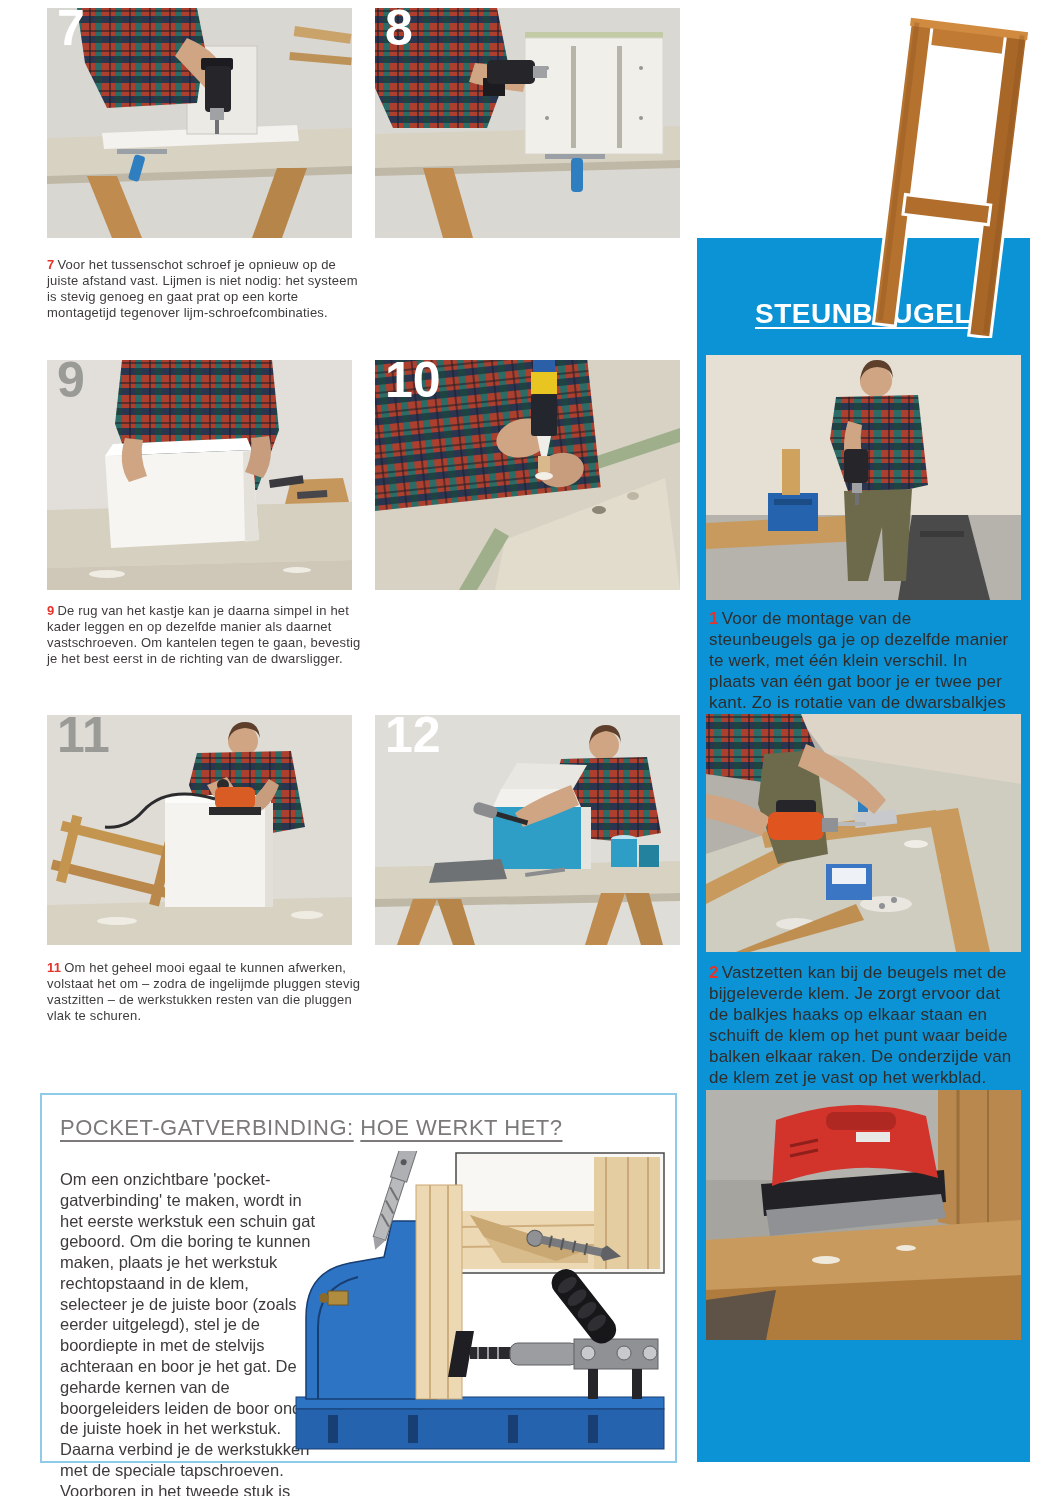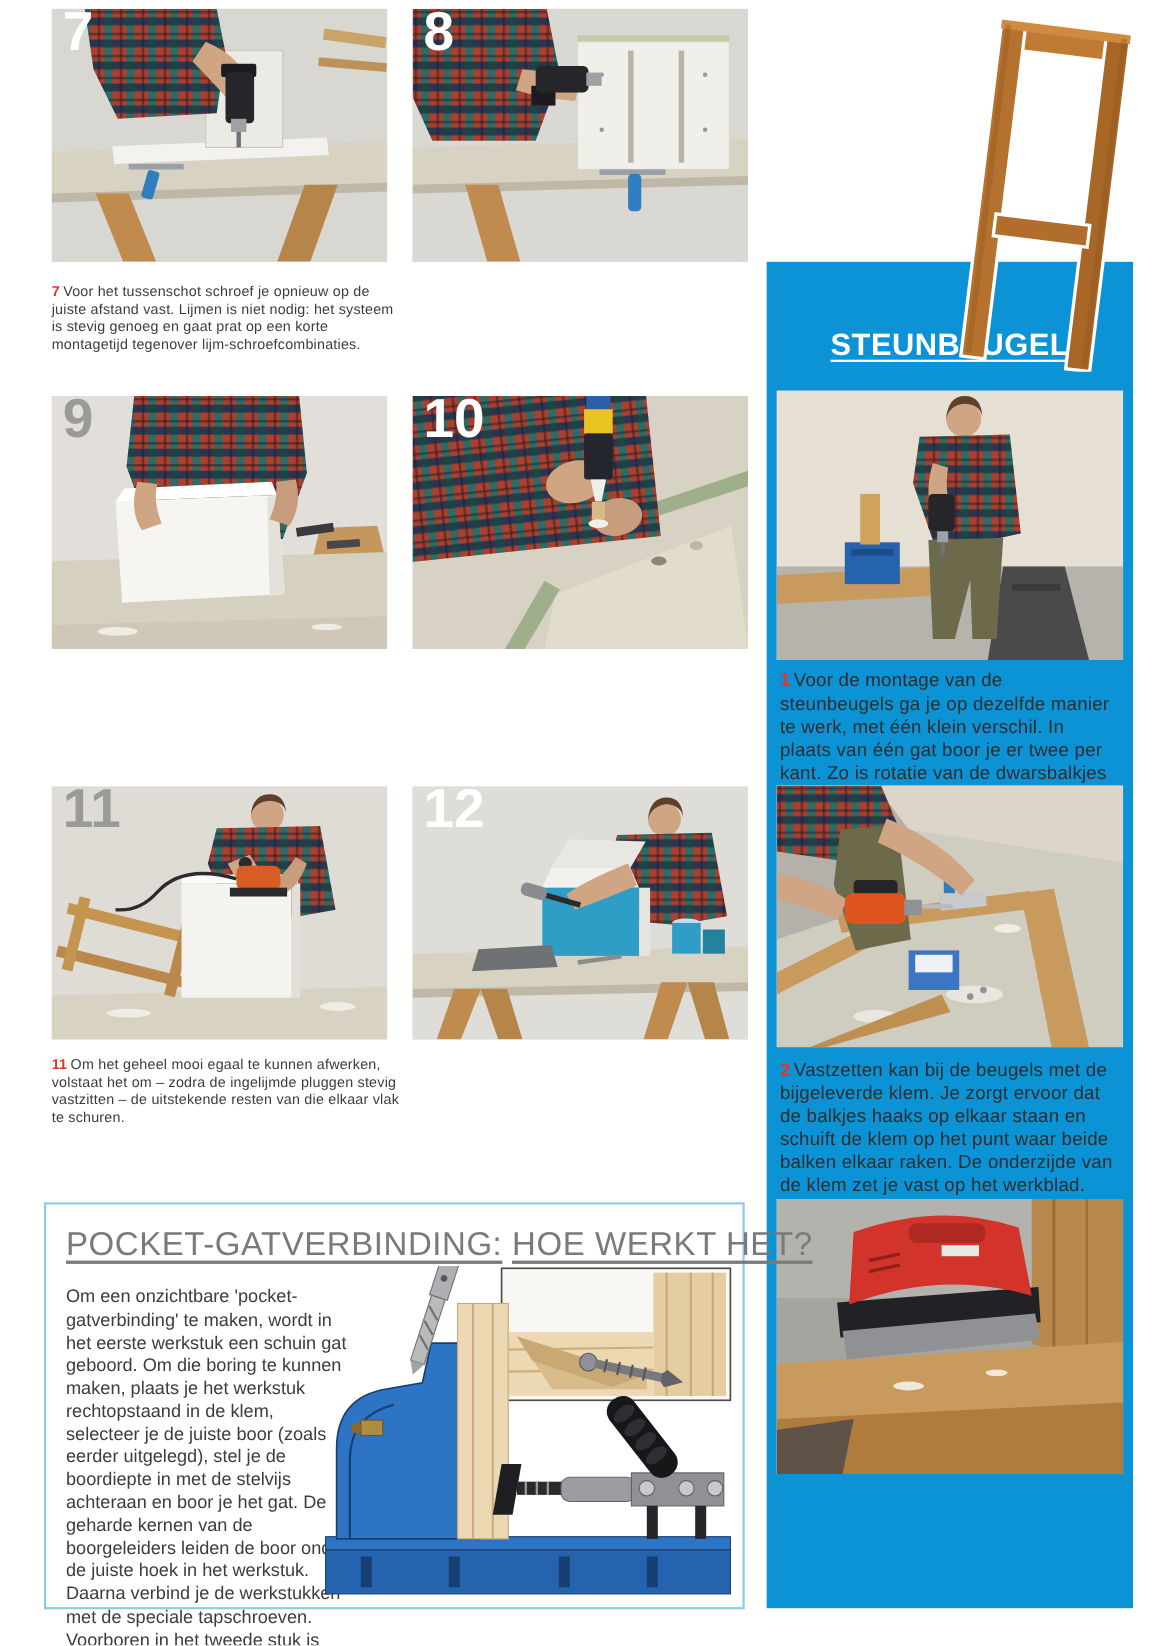--- a/index.html
+++ b/index.html
@@ -25,21 +25,21 @@
                  text-decoration:underline;text-underline-offset:4px;}
   .sphoto{position:absolute;left:9px;width:315px;overflow:hidden;background:#cfccc0;}
   .sphoto svg{display:block;width:100%;height:100%;}
   .scaption{position:absolute;left:12px;width:306px;margin:0;font-size:17px;line-height:1.24;
             color:#2e2d2c;letter-spacing:0.2px;}
   .scaption .n{color:#e5332a;font-weight:bold;margin-right:3px;}
 
   
   .infobox{position:absolute;left:40px;top:1093px;width:637px;height:370px;
            border:2px solid #8ecbe9;background:#ffffff;box-sizing:border-box;}
-  .infobox h2{position:absolute;left:18px;top:20px;margin:0;font-size:30px;font-weight:400;
+  .infobox h2{position:absolute;left:18px;top:20px;margin:0;font-size:22px;font-weight:400;
               color:#7b7a78;letter-spacing:0.5px;white-space:nowrap;}
   .infobox h2 span{text-decoration:underline;text-underline-offset:5px;}
   .infobox .ibody{position:absolute;left:18px;top:74px;width:260px;margin:0;
                   font-size:16.5px;line-height:1.26;color:#3e3c3a;}
   .jig{position:absolute;left:246px;top:56px;width:384px;height:306px;}
 
   .frame-illu{position:absolute;left:856px;top:14px;width:192px;height:324px;z-index:3;}
 </style>
 </head>
 <body>
@@ -204,22 +204,25 @@
       <rect x="236" y="124" width="26" height="28" fill="#2f9ec6"></rect>
       <rect x="264" y="130" width="20" height="22" fill="#23839f"></rect>
       <rect x="150" y="158" width="40" height="4" fill="#8a8c8e" transform="rotate(-8 150 158)"></rect>
     </svg>
     <span class="pnum light">12</span>
   </figure>
 
   <p class="caption" style="left:47px;top:257px">
     <span class="n">7</span><span>Voor het tussenschot schroef je opnieuw op de juiste afstand vast. Lijmen is niet nodig: het systeem is stevig genoeg en gaat prat op een korte montagetijd tegenover lijm-schroefcombinaties.</span>
   </p>
+  <p class="caption" style="left:47px;top:603px">
+    <span class="n">9</span><span>De rug van het kastje kan je daarna simpel in het kader leggen en op dezelfde manier als daarnet vastschroeven. Om kantelen tegen te gaan, bevestig je het best eerst in de richting van de dwarsligger.</span>
+  </p>
   <p class="caption" style="left:47px;top:960px">
-    <span class="n">11</span><span>Om het geheel mooi egaal te kunnen afwerken, volstaat het om – zodra de ingelijmde pluggen stevig vastzitten – de uitstekende resten van die elkaar vlak te schuren.</span>
+    <span class="n">11</span><span>Om het geheel mooi egaal te kunnen afwerken, volstaat het om – zodra de ingelijmde pluggen stevig vastzitten – de werkstukken resten van die pluggen vlak te schuren.</span>
   </p>
 
   <aside class="sidebar">
     <h2 class="sidebar-title">STEUNBEUGEL</h2>
 
     <figure class="sphoto" style="top:117px;height:245px;margin:0">
       <svg viewBox="0 0 315 245" preserveAspectRatio="none">
         <rect width="315" height="245" fill="#e6dfd3"></rect>
         <rect y="160" width="315" height="85" fill="#b5b3ac"></rect>
         <polygon points="206,160 262,160 284,245 192,245" fill="#4a4a4a"></polygon>

